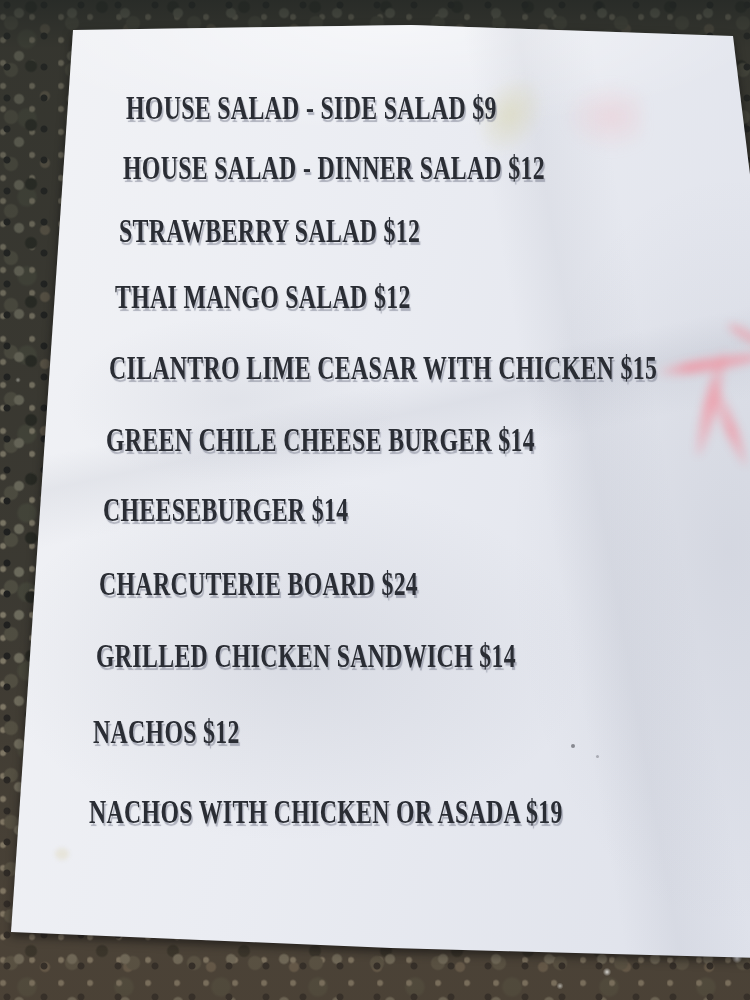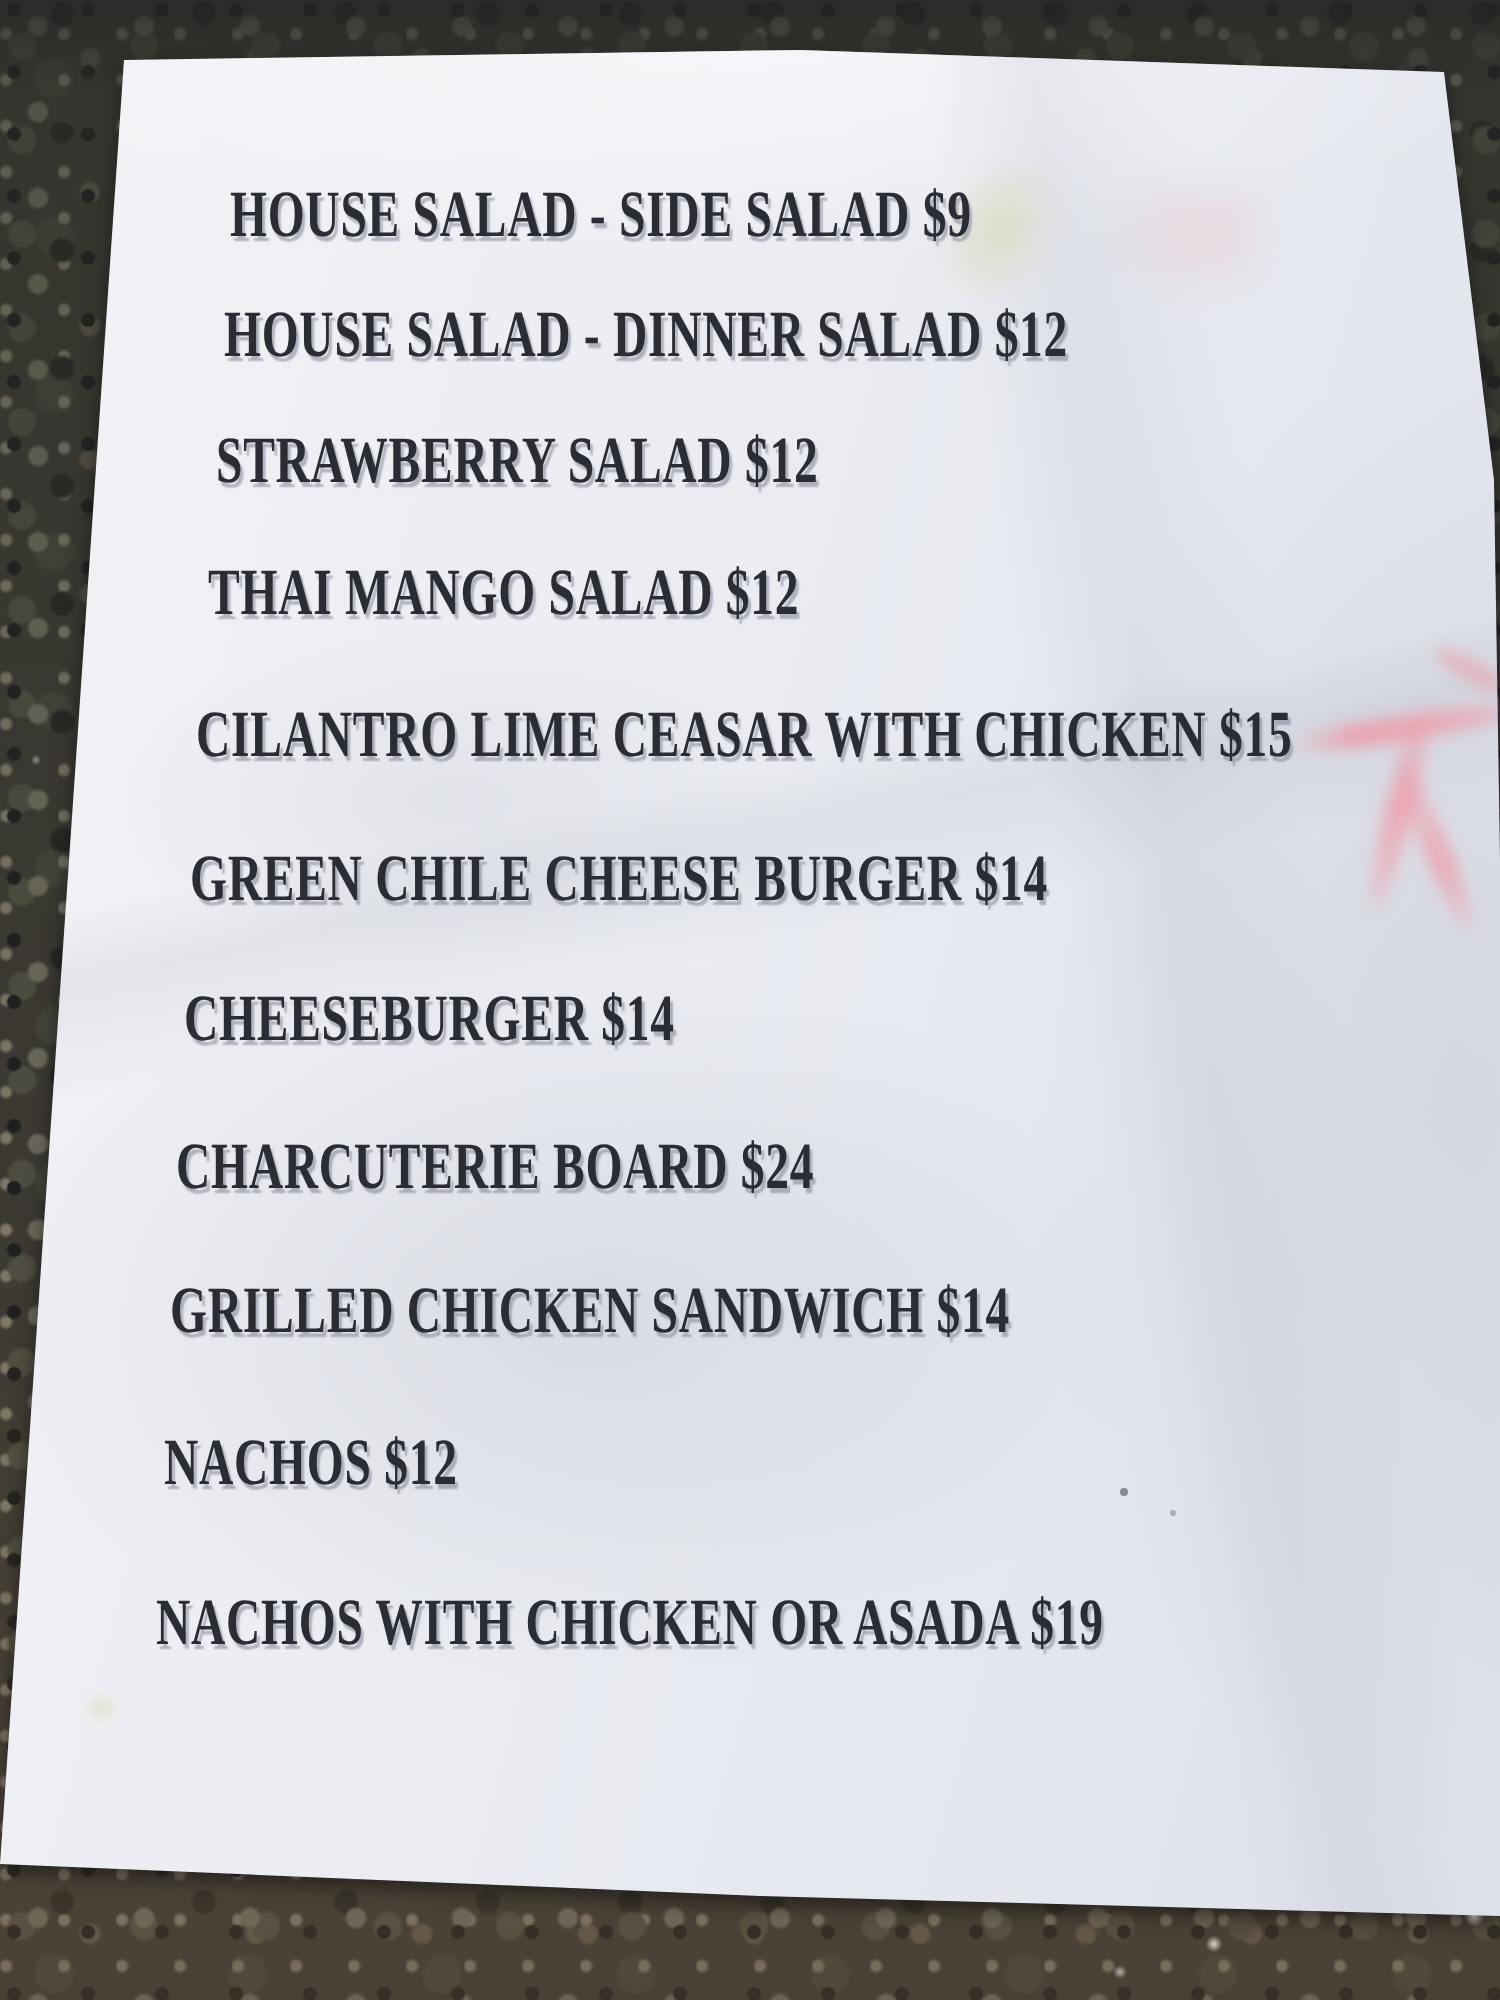--- a/index.html
+++ b/index.html
@@ -36,20 +36,21 @@
       radial-gradient(circle 5px at 668px 948px, rgba(255,255,255,0.6),  rgba(255,255,255,0) 70%);
   }
 
   
   .paper-wrap { position:absolute; inset:0; filter:drop-shadow(0 4px 5px rgba(8,8,10,0.55)); }
   .paper {
     position:absolute; inset:0;
     clip-path:polygon(62px 30px, 400px 25px, 722px 36px, 747px 240px, 750px 430px,
                       750px 958px, 380px 948px, 0px 932px);
     background:linear-gradient(105deg, #f2f3f6 0%, #eaecf2 45%, #dee1ea 100%);
+    margin-left:11px;
   }
   .paper-shading {
     position:absolute; inset:0; pointer-events:none;
     background:
       radial-gradient(ellipse 420px 260px at 38% 66%, rgba(123,129,147,0.15), transparent 70%),
       radial-gradient(ellipse 300px 520px at 97% 55%, rgba(118,124,142,0.12), transparent 72%),
       radial-gradient(ellipse 240px 120px at 30% 40%,  rgba(126,132,150,0.10), transparent 70%),
       linear-gradient(168deg, transparent 40%, rgba(122,128,146,0.10) 43%, transparent 48%),
       linear-gradient(80deg, transparent 68%, rgba(122,128,146,0.09) 74%, transparent 82%),
       radial-gradient(ellipse 520px 150px at 50% 2%, rgba(255,255,255,0.55), transparent 75%),

